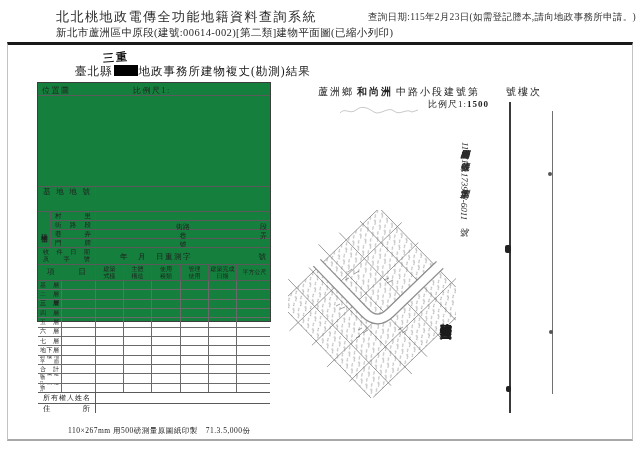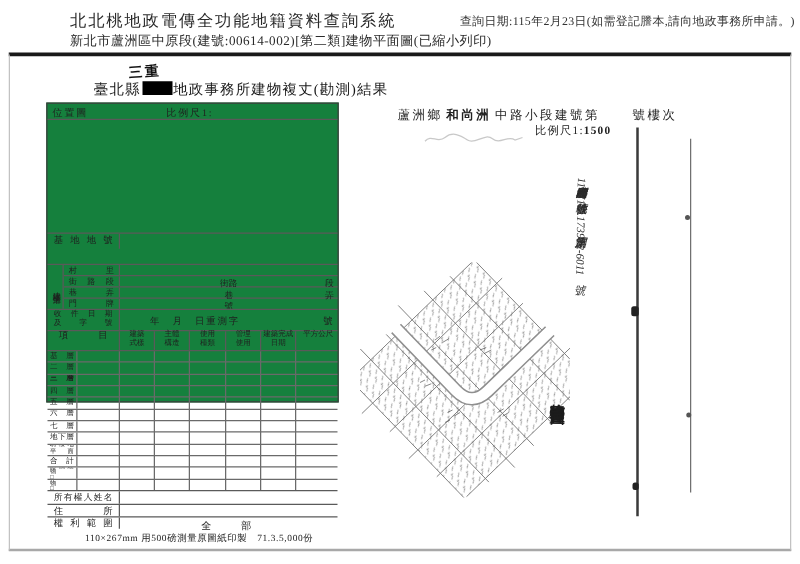--- a/index.html
+++ b/index.html
@@ -30,21 +30,21 @@
   .sitelab{position:absolute;left:0;top:0;height:100%;width:13px;border-right:1px solid #5a5a5a;
        writing-mode:vertical-rl;text-orientation:upright;font-size:6.5px;letter-spacing:1px;display:flex;align-items:center;justify-content:center}
   .srow{position:absolute;left:13px;right:0;height:9px}
   .slab{position:absolute;left:0;top:0;height:100%;width:45px;border-right:1px solid #5a5a5a;padding:0 4px;font-size:6.5px;display:flex;flex-direction:column;justify-content:center}
   .slab span{display:block;width:100%;text-align:justify;text-align-last:justify}
   .sval{position:absolute;left:45px;right:0;top:0;height:100%;font-size:7px}
   .sc{position:absolute;left:50%;transform:translateX(-50%);top:1px}
   .sr{position:absolute;right:3px;top:1px}
   .rcv{position:absolute;left:24px;top:4px;font-size:7.5px;letter-spacing:1.5px}
   .rcr{position:absolute;right:4px;top:4px;font-size:7.5px}
-  .hc{position:absolute;top:0;height:100%;border-left:1px solid #5a5a5a;display:flex;flex-direction:column;justify-content:flex-start;font-size:6px;line-height:6.5px}
+  .hc{position:absolute;top:0;height:100%;border-left:1px solid #5a5a5a;display:flex;flex-direction:column;justify-content:center;font-size:6px;line-height:6.5px}
   .hc span{display:block;text-align:center}
   .hc0{border-left:none;font-size:7.5px;padding:0 9px}
   .hc0 span{text-align:justify;text-align-last:justify}
   .floors{position:absolute;left:0;top:197px;width:100%;height:112px;border-top:1px solid #5a5a5a;display:flex;flex-direction:column}
   .frow{flex:1;border-bottom:1px solid #6a6a6a;position:relative}
   .frow:last-child{border-bottom:none}
   .flab{position:absolute;left:0;top:0;height:100%;width:24px;border-right:1px solid #6a6a6a;
        font-size:6px;line-height:4.8px;padding:0 2px;display:flex;flex-direction:column;justify-content:center;overflow:hidden}
   .flab span{display:block;width:100%;text-align:justify;text-align-last:justify}
   .fs5{font-size:5px !important;line-height:4.4px}
@@ -258,28 +258,20 @@
       <div class="lab" style="font-size:7px">
           <span>所有權人姓名</span>
         </div>
       <div class="val"></div>
     </div>
     <div class="frm-row" style="top:320px;height:10px">
       <div class="lab">
           <span>住所</span>
         </div>
       <div class="val"></div>
-    </div>
-    <div class="frm-row" style="top:330px;height:10px">
-      <div class="lab">
-          <span>權利範圍</span>
-        </div>
-      <div class="val">
-          <span class="rv">全　　　部</span>
-        </div>
     </div>
   </div>
 
   <div class="footnote">110×267mm 用500磅測量原圖紙印製　71.3.5,000份</div>
 
   <div class="plan-hdr">
     <span>蘆洲鄉</span><span class="ph2">和尚洲</span><span>中路小段建號第</span><span class="ph4">號樓次</span>
   </div>
   <div class="plan-scale"><span>比例尺1:</span><span class="psv">1500</span></div>
 

